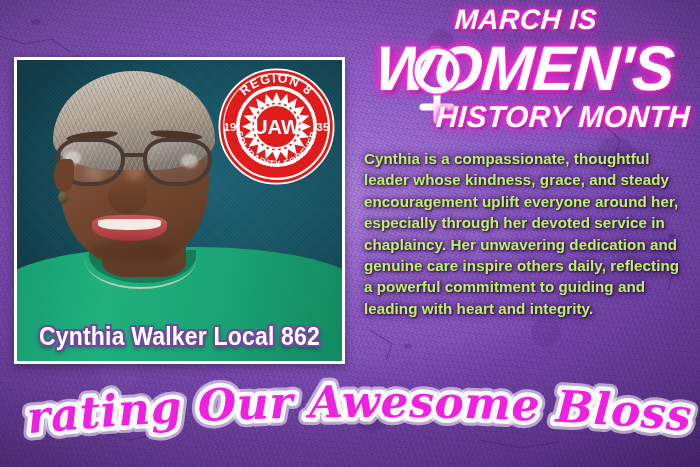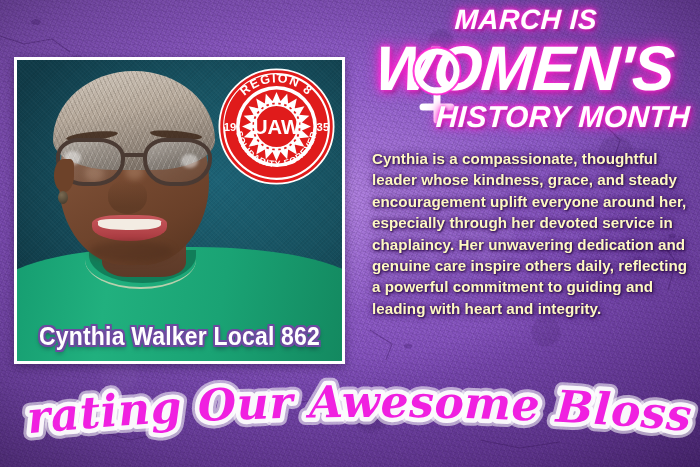--- a/index.html
+++ b/index.html
@@ -374,28 +374,28 @@
     margin-top: 1px;
     padding-right: 2px;
     text-shadow:
       0 0 7px #ff1fd0, 0 0 13px #ff1fd0, 0 0 3px #ff4ade,
       2px 2px 2px rgba(60,10,70,.55);
   }
 
   
   .bio {
     position: absolute;
-    left: 372px;
+    left: 364px;
     top: 148px;
     width: 318px;
     font-family: "Liberation Sans Narrow", "Liberation Sans", sans-serif;
     font-size: 15.2px;
     font-weight: bold;
     line-height: 21.4px;
-    color: #fef9c3;
+    color: #bef264;
     text-shadow:
       0 0 4px rgba(60,20,95,.95),
       0 0 9px rgba(55,18,90,.85),
       1px 1px 2px rgba(30,8,55,.9);
     letter-spacing: .05px;
   }
 
   
   .tagline-wrap {
     position: absolute;

